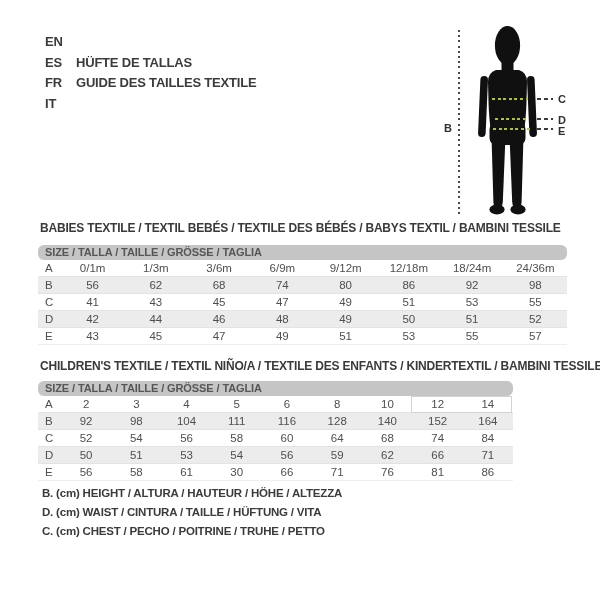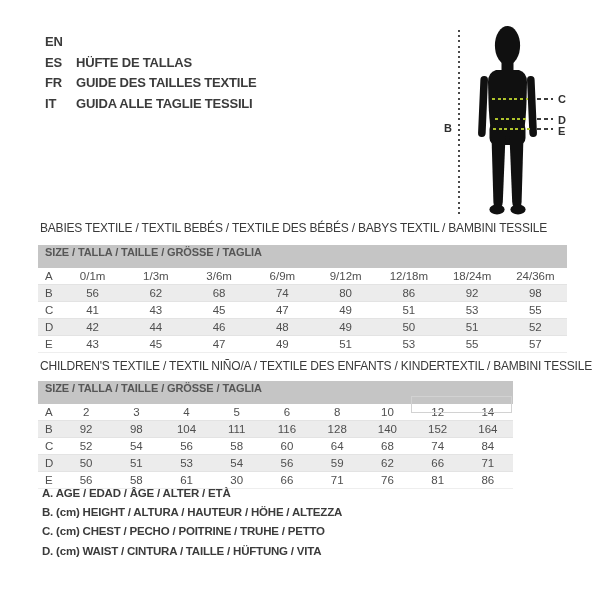--- a/index.html
+++ b/index.html
@@ -30,31 +30,31 @@
   .dash-dark{position:absolute;height:2px;
     background:repeating-linear-gradient(90deg,#3c3c3c 0 4px,transparent 4px 7px);}
   .green-c{left:62px;top:80px;width:36px;}
   .green-d{left:65px;top:100px;width:33px;}
   .green-e{left:63px;top:110px;width:37px;}
   .dark-c{left:107px;top:80px;width:16px;}
   .dark-d{left:107px;top:100px;width:16px;}
   .dark-e{left:107px;top:110px;width:16px;}
 
   
-  .section-title{position:absolute;left:40px;font-size:12px;font-weight:normal;color:#3a3a3a;
+  .section-title{position:absolute;left:40px;font-size:12px;font-weight:bold;color:#3a3a3a;
     letter-spacing:-0.2px;white-space:nowrap;}
   .babies-title{top:221px;}
   .children-title{top:359px;}
 
   
   .size-table{position:absolute;left:38px;}
   .babies-table{top:245px;width:529px;}
   .children-table{top:381px;width:475px;}
-  .table-bar{height:23px;line-height:15px;background:#c5c5c5;color:#565656;
-    font-size:11px;font-weight:bold;padding-left:7px;letter-spacing:-0.1px;}
+  .table-bar{height:15px;line-height:15px;background:#c5c5c5;color:#565656;
+    font-size:11px;font-weight:bold;padding-left:7px;letter-spacing:-0.1px;border-radius:6px;}
   .t-row{display:flex;height:16px;align-items:center;border-bottom:1px solid #e3e3e3;}
   .t-row.zebra{background:#ececec;}
   .t-row:last-child{border-bottom:1px solid #eeeeee;}
   .t-label{width:16px;padding-left:7px;font-size:11.5px;color:#4f4f4f;flex:0 0 auto;}
   .t-cell{flex:1 1 0;text-align:center;font-size:11.5px;color:#4f4f4f;}
   .hl-box{position:absolute;left:373px;top:15px;width:101px;height:17px;
     border:1px solid #d2d2d2;box-sizing:border-box;pointer-events:none;}
 
   
   .legend{position:absolute;left:42px;top:483px;}
@@ -71,21 +71,20 @@
     <div class="lang-row">
       <span class="lang-code">ES</span>
       <span class="lang-label">HÜFTE DE TALLAS</span>
     </div>
     <div class="lang-row">
       <span class="lang-code">FR</span>
       <span class="lang-label">GUIDE DES TAILLES TEXTILE</span>
     </div>
     <div class="lang-row">
       <span class="lang-code">IT</span>
-      <span class="lang-label">GUIDA ALLE TAGLIE TESSILI</span>
     </div>
   </div>
 
 <div class="figure">
   <div class="vdotline"></div>
   <div class="fig-label label-b">B</div>
 
   <svg class="silhouette" viewBox="0 0 90 196" aria-hidden="true">
     <g fill="#101010">
       <ellipse cx="32.5" cy="21.5" rx="12.6" ry="19.5"></ellipse>
@@ -236,17 +235,16 @@
         <span class="t-cell">71</span>
         <span class="t-cell">76</span>
         <span class="t-cell">81</span>
         <span class="t-cell">86</span>
       </div>
     </div>
   <div class="hl-box"></div>
 </div>
 
 <div class="legend" id="legend">
-    <div class="legend-line">A. AGE / EDAD / ÂGE / ALTER / ETÀ</div>
     <div class="legend-line">B. (cm) HEIGHT / ALTURA / HAUTEUR / HÖHE / ALTEZZA</div>
+    <div class="legend-line">D. (cm) WAIST / CINTURA / TAILLE / HÜFTUNG / VITA</div>
     <div class="legend-line">C. (cm) CHEST / PECHO / POITRINE / TRUHE / PETTO</div>
-    <div class="legend-line">D. (cm) WAIST / CINTURA / TAILLE / HÜFTUNG / VITA</div>
   </div>
 
 </body></html>

